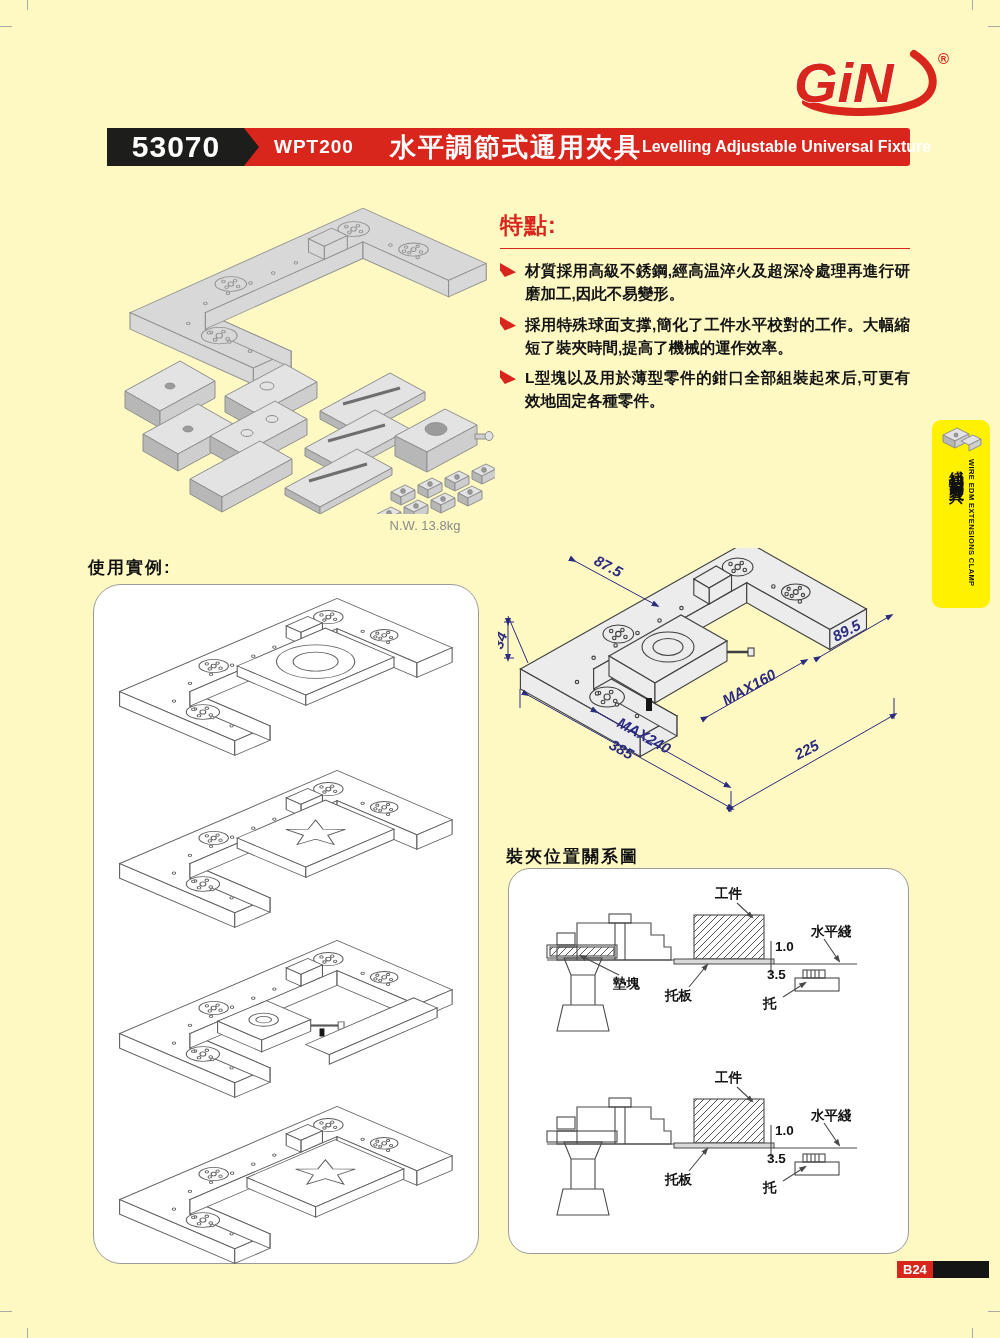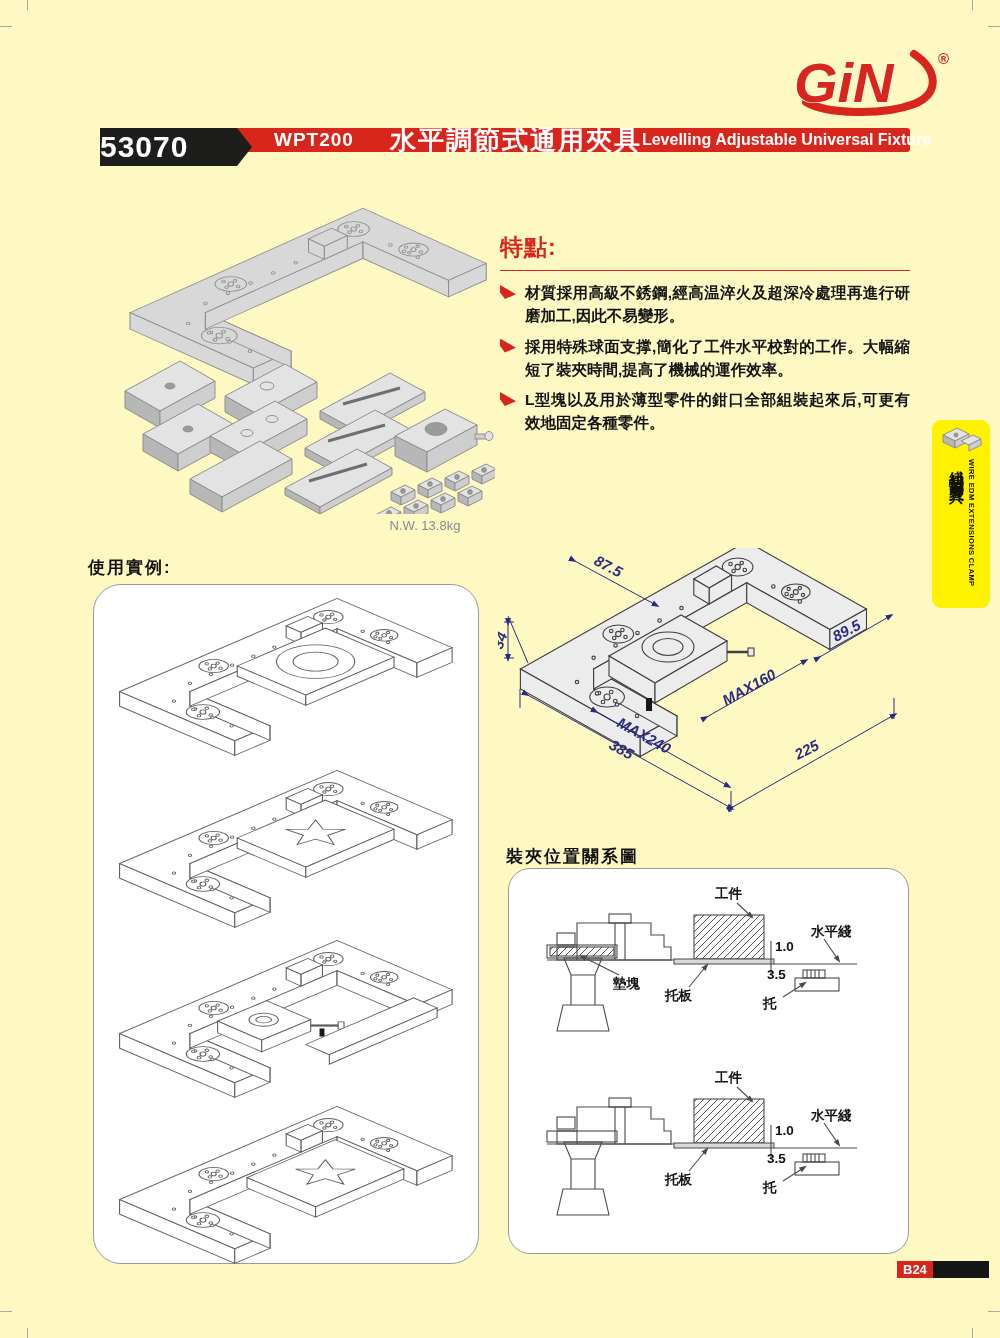--- a/index.html
+++ b/index.html
@@ -6,33 +6,33 @@
   .page{position:relative;width:1000px;height:1338px;margin:0 auto;background:#fef9c3;
         font-family:"Liberation Sans","DejaVu Sans",sans-serif;overflow:hidden}
   .abs{position:absolute}
   .crop{position:absolute;background:#a9a9a9}
 
   
   .logo{position:absolute;left:768px;top:44px;width:195px;height:76px}
 
   
   .hbar{position:absolute;left:100px;top:128px;width:810px;height:38px}
-  .hbar-red{position:absolute;left:118px;top:0;width:692px;height:24px;background:#d9261c;
+  .hbar-red{position:absolute;left:118px;top:0;width:692px;height:38px;background:#d9261c;
             border-radius:3px;display:flex;align-items:center;padding-left:56px;box-sizing:border-box}
-  .hbar-black{position:absolute;left:0;top:0;width:152px;height:38px;background:#1d1d1b;
+  .hbar-black{position:absolute;left:7px;top:0;width:152px;height:38px;background:#1d1d1b;
               clip-path:polygon(0 0,137px 0,100% 50%,137px 100%,0 100%);
-              display:flex;align-items:center;z-index:2}
+              display:flex;align-items:center;justify-content:center;z-index:2}
   .cat-no{color:#fff;font-size:30px;font-weight:bold;letter-spacing:1px;padding-right:14px}
   .model{color:#fff;font-size:19px;font-weight:bold;letter-spacing:1px}
   .chev{margin:0 16px 0 20px}
   .title-zh{color:#fff;font-size:26px;font-weight:bold;letter-spacing:2px;white-space:nowrap}
   .title-en{color:#fff;font-size:16px;font-weight:bold;white-space:nowrap}
 
   
-  .features{position:absolute;left:500px;top:232px;width:410px}
+  .features{position:absolute;left:500px;top:210px;width:410px}
   .feat-h{font-size:23px;font-weight:bold;color:#d9261c;margin:0 0 10px;padding-bottom:7px;
           border-bottom:1.5px solid #d9261c;letter-spacing:1px}
   .feat{display:flex;gap:9px;margin-bottom:7px}
   .tri{flex:0 0 16px;height:14px;margin-top:4px;background:#d9261c;
        clip-path:polygon(0 0,100% 66%,30% 100%,0 52%)}
   .feat p{margin:0;font-size:15.5px;font-weight:bold;line-height:1.5;color:#141414;text-align:justify}
 
   .nw{position:absolute;left:360px;top:518px;width:130px;text-align:center;
       color:#8a8a8a;font-size:13px}
 

